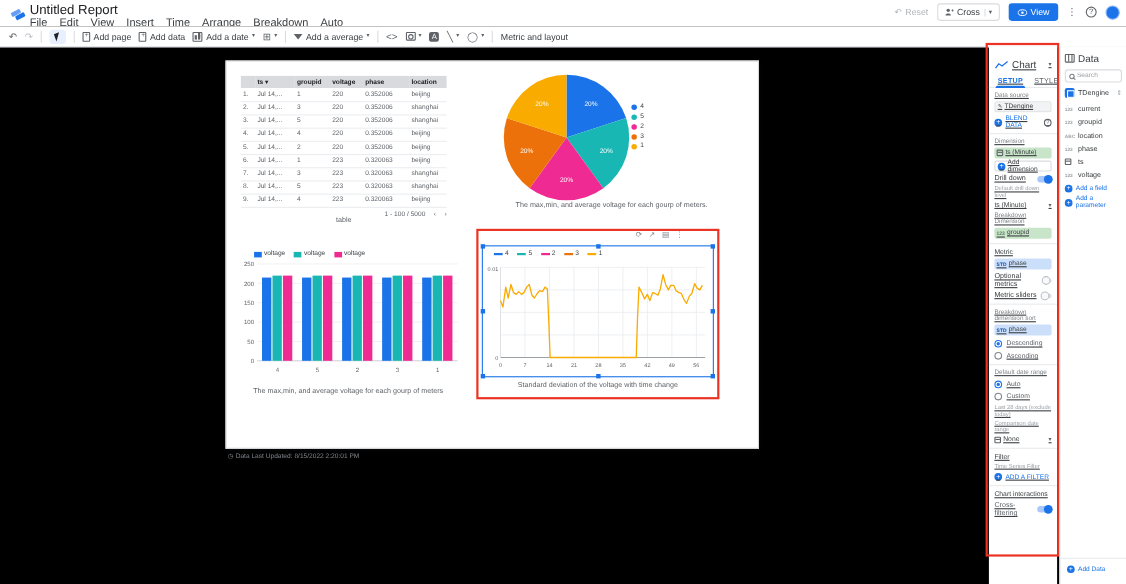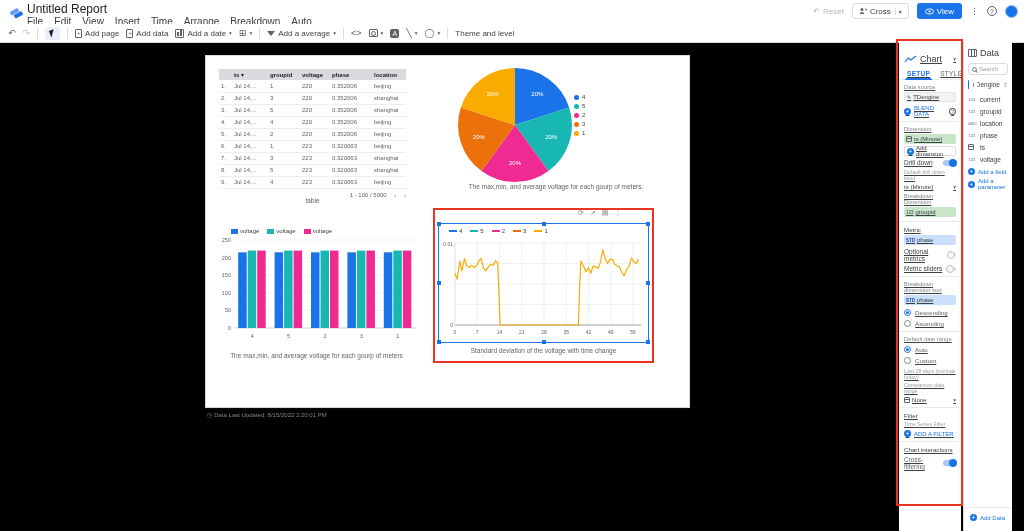--- a/index.html
+++ b/index.html
@@ -102,21 +102,21 @@
   .hr { height:1px; background:#e8eaed; margin:4px -5px; }
   .radio-row { display:flex; align-items:center; gap:4px; margin:4px 0; font-size:6.2px; color:#5f6368; }
   .radio { width:7px; height:7px; min-width:7px; border:1px solid #80868b; border-radius:50%; position:relative; }
   .radio.sel { border-color:#1a73e8; }
   .radio.sel::after { content:""; position:absolute; left:1px; top:1px; width:3px; height:3px; border-radius:50%; background:#1a73e8; }
   .dd-row { display:flex; align-items:center; justify-content:space-between; font-size:6.2px; color:#3c4043; margin:2px 0; }
   .faint { font-size:5.3px; color:#9aa0a6; margin:2px 0 1px; }
   .cal-ic { width:6px; height:6px; border:1px solid #5f6368; border-radius:1px; position:relative; }
   .cal-ic::after { content:""; position:absolute; left:0; top:1px; width:100%; height:1px; background:#5f6368; }
 
-  .data-panel { position:absolute; left:963px; top:42px; width:49px; height:489px; background:#fff; border-left:1px solid #dadce0; padding:4px 4px; font-size:6.5px; color:#3c4043; }
+  .data-panel { position:absolute; left:963px; top:42px; width:61px; height:489px; background:#fff; border-left:1px solid #dadce0; padding:4px 4px; font-size:6.5px; color:#3c4043; }
   .dp-head { display:flex; align-items:center; gap:3px; height:14px; font-size:9px; font-weight:500; }
   .grid-ic { width:9px; height:8px; border:1px solid #5f6368; border-radius:1px; position:relative; }
   .grid-ic::after { content:""; position:absolute; left:2px; top:0; bottom:0; width:1px; background:#5f6368; box-shadow:3px 0 0 #5f6368; }
   .search-box { height:12px; border:1px solid #dadce0; border-radius:3px; display:flex; align-items:center; gap:2px; padding:0 3px; margin:3px 0 5px; }
   .search-box input { border:none; outline:none; width:100%; font-size:6px; color:#3c4043; font-family:inherit; }
   .search-box input::placeholder { color:#9aa0a6; }
   .mag { width:5px; height:5px; min-width:5px; border:1px solid #80868b; border-radius:50%; position:relative; }
   .mag::after { content:""; position:absolute; width:3px; height:1px; background:#80868b; transform:rotate(45deg); right:-2px; bottom:-1px; }
   .src-row { display:flex; align-items:center; gap:3px; margin-bottom:4px; }
   .src-ic { width:9px; height:9px; background:#1a73e8; border-radius:2px; position:relative; }
@@ -211,21 +211,21 @@
     <span class="txt-ic">A</span>
     <span class="tb-group">
         <span class="tb-ic">╲</span>
         <span class="caret-s">▾</span>
       </span>
     <span class="tb-group">
         <span class="tb-ic">◯</span>
         <span class="caret-s">▾</span>
       </span>
     <span class="sep"></span>
-    <span>Theme and level</span>
+    <span>Metric and layout</span>
   </div>
 
   <div class="page-canvas">
 
     <table class="rtable">
       <thead>
           <tr id="tbl-head">
             <th style="width: 13px;"></th>
             <th style="width: 36px;">ts ▾</th>
             <th style="width: 32px;">groupid</th>

